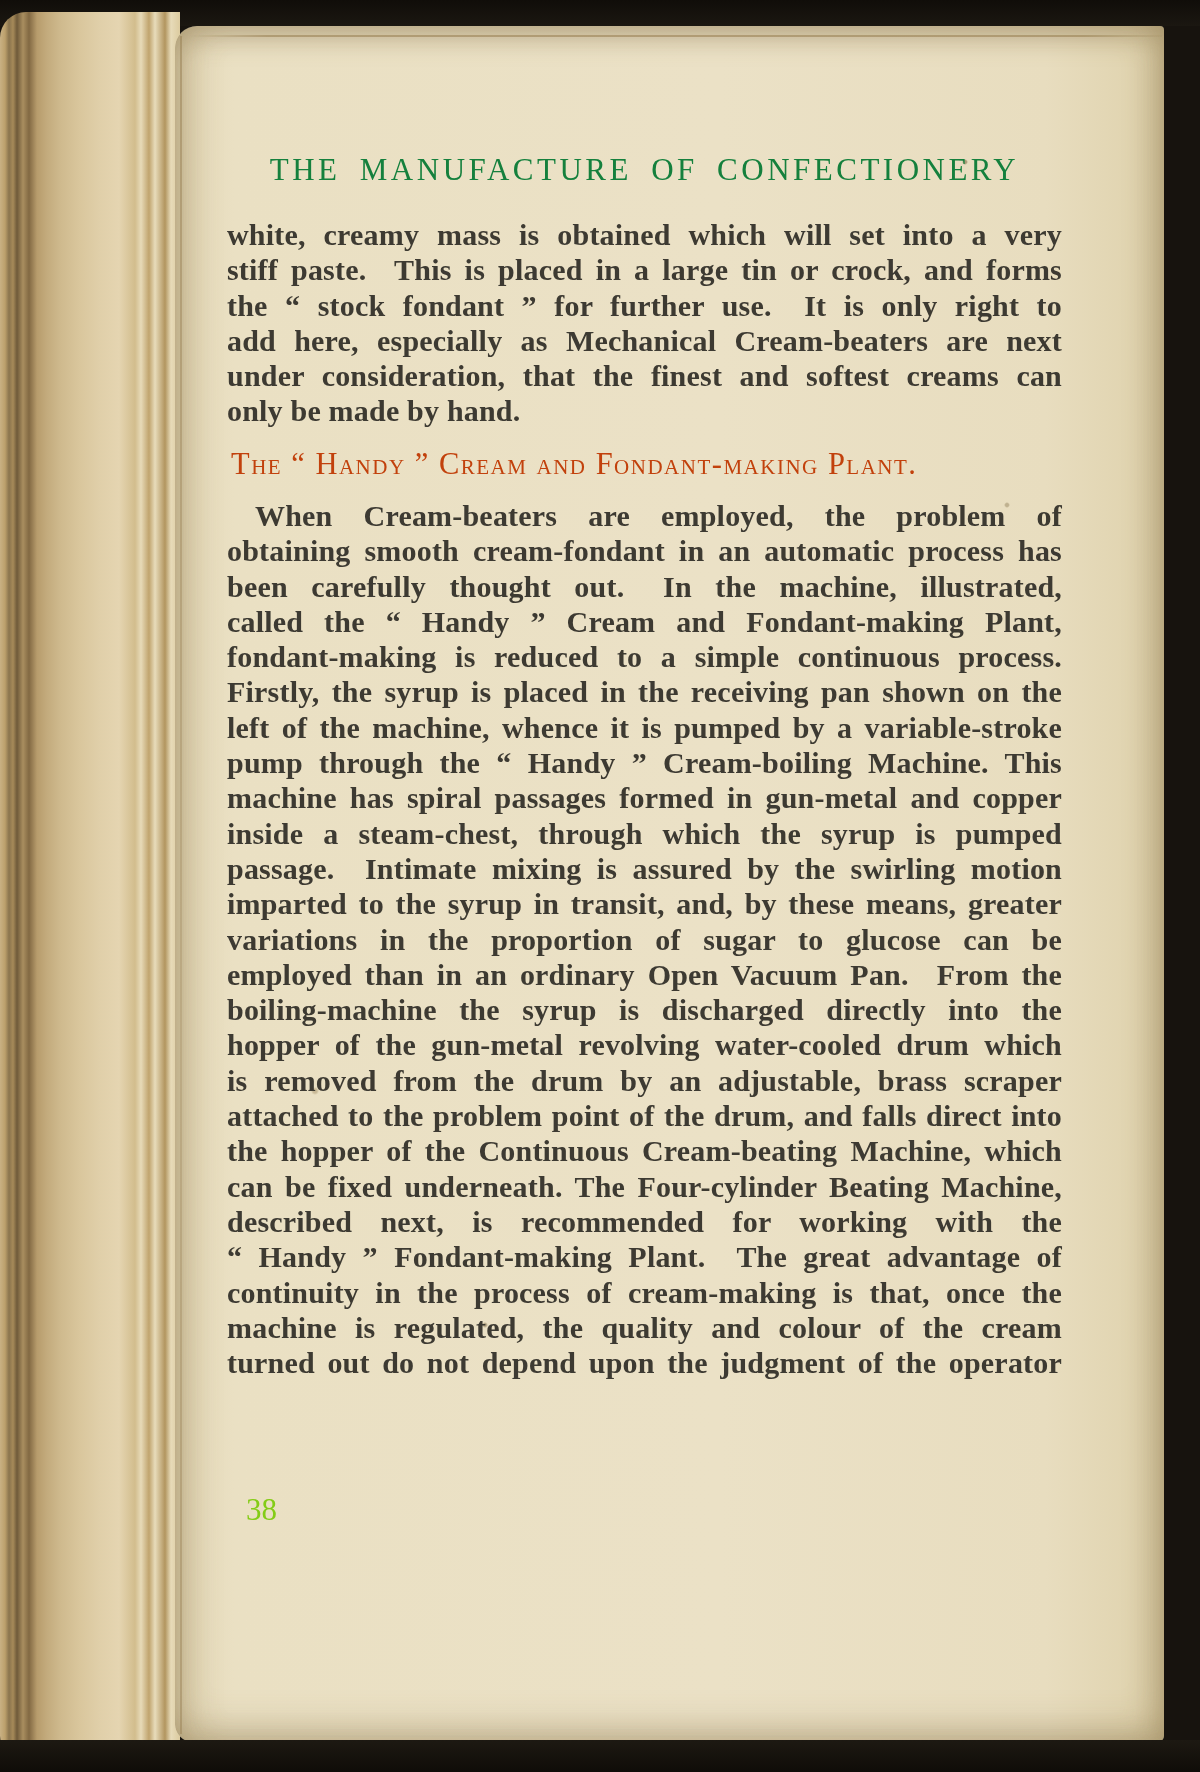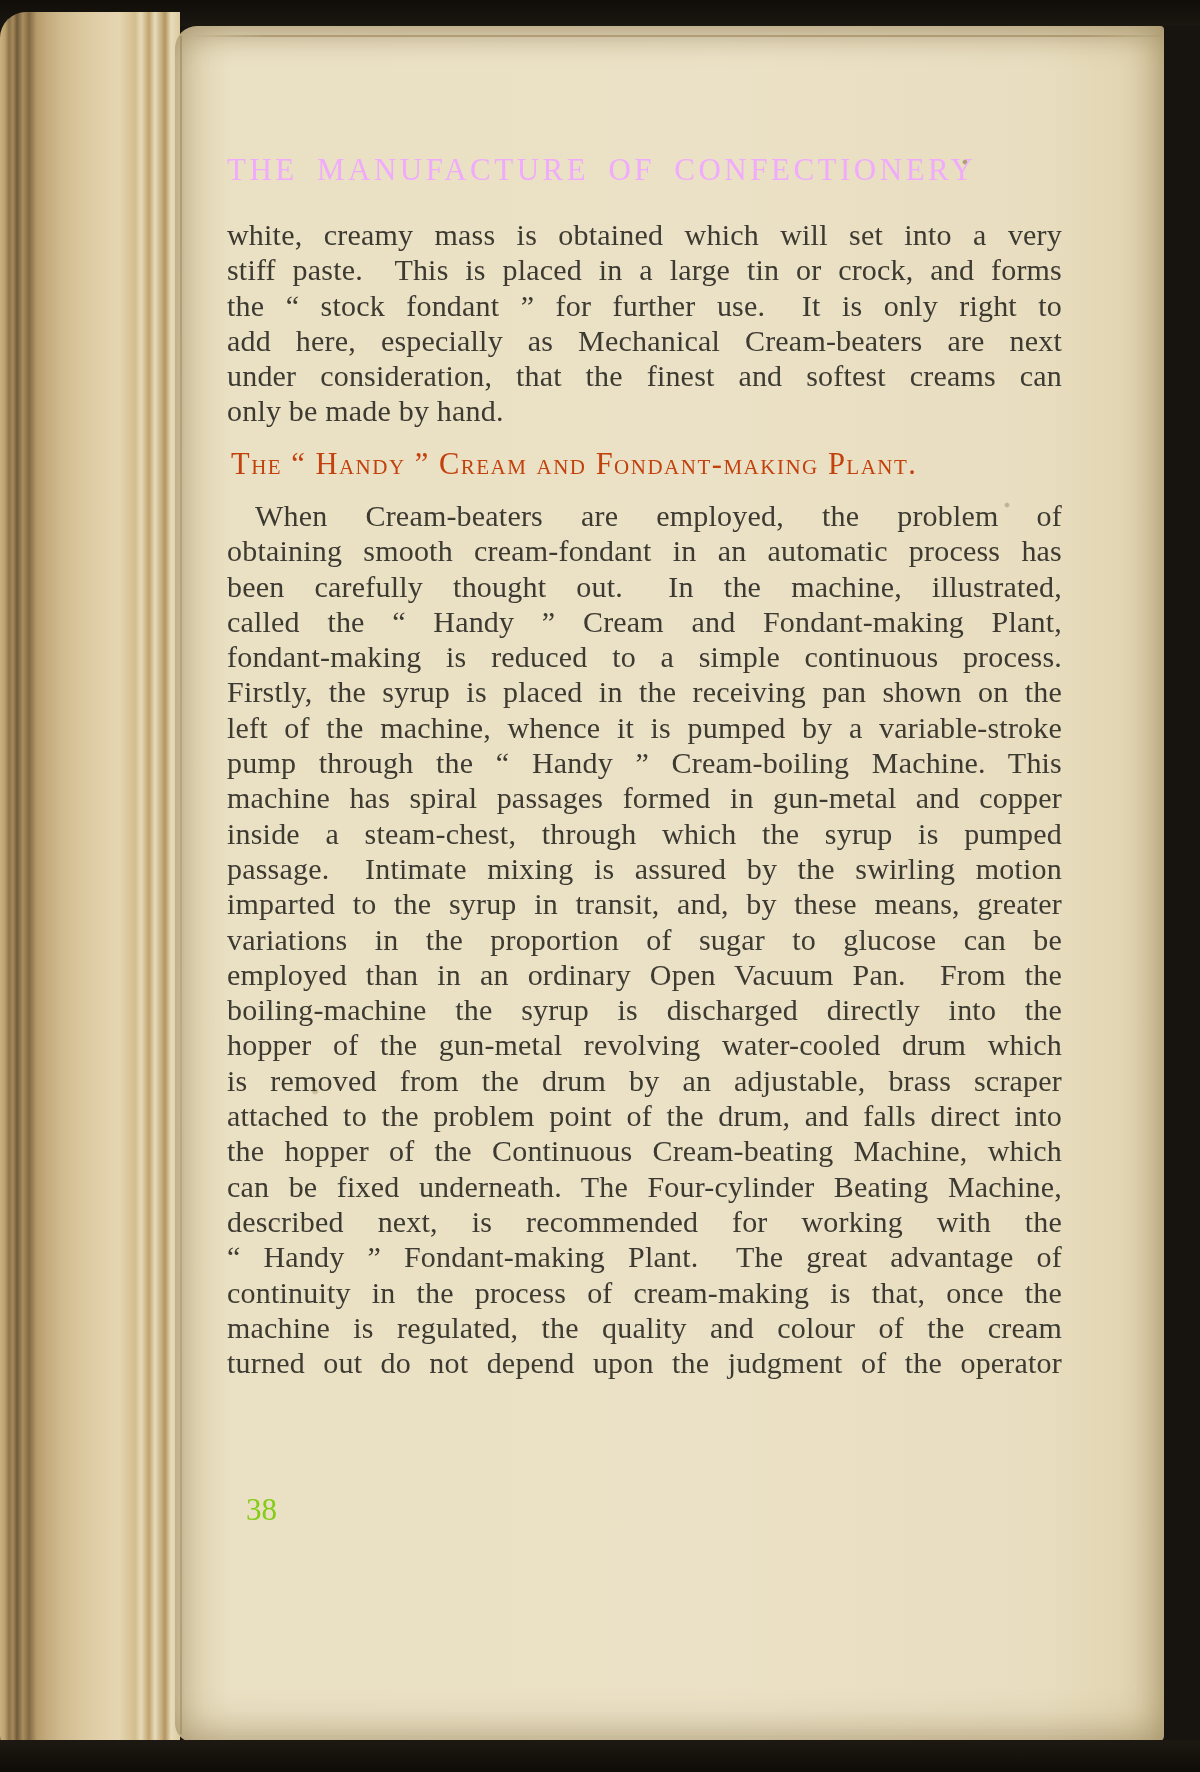--- a/index.html
+++ b/index.html
@@ -41,27 +41,27 @@
     background:linear-gradient(180deg,rgba(150,125,80,.5),rgba(150,125,80,.25) 60%,rgba(150,125,80,.45));}
 
   
   .gutter{position:absolute;left:1163px;top:26px;width:37px;height:1716px;
     background:linear-gradient(90deg,#6d5b3c 0px,#8d7953 3px,#c6b489 8px,
                #e2d6b5 15px,#e9dfc2 24px,#e3d6b3 33px,#dccd a8 37px,#dccda8 37px);}
 
   
   .textblock{position:absolute;left:227px;top:0;width:835px;color:#3d3a32;}
   .running-header{position:absolute;left:0;top:152px;width:835px;
-    font-size:31px;letter-spacing:3.5px;word-spacing:8px;
-    color:#f0abfc;white-space:nowrap;}
+    text-align:center;font-size:31px;letter-spacing:3.5px;word-spacing:8px;
+    color:#15803d;white-space:nowrap;}
   .para{position:absolute;left:0;width:835px;font-size:30px;line-height:35.3px;
         letter-spacing:.2px;}
   .para1{top:217px;}
   .para2{top:498px;}
-  .text-line{text-align:justify;text-align-last:justify;}
+  .text-line{text-align:justify;text-align-last:justify;font-weight:bold;}
   .para1 .text-line:last-child{text-align-last:left;}
   .para2 .text-line:first-child{text-indent:28px;}
   .section-heading{position:absolute;left:4px;top:447px;width:835px;
     font-variant:small-caps;font-size:30.5px;letter-spacing:1.5px;
     color:#c2410c;white-space:nowrap;}
   .page-number{position:absolute;left:19px;top:1492px;font-size:31px;color:#84cc16;}
 </style>
 </head>
 <body>
 

